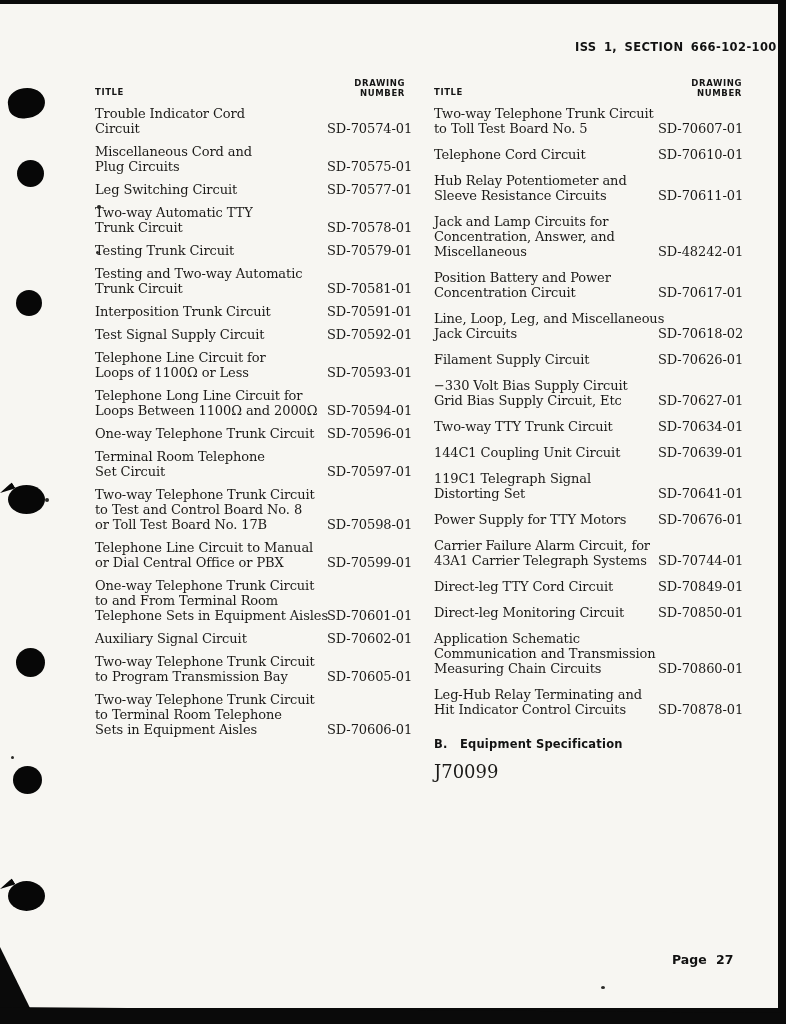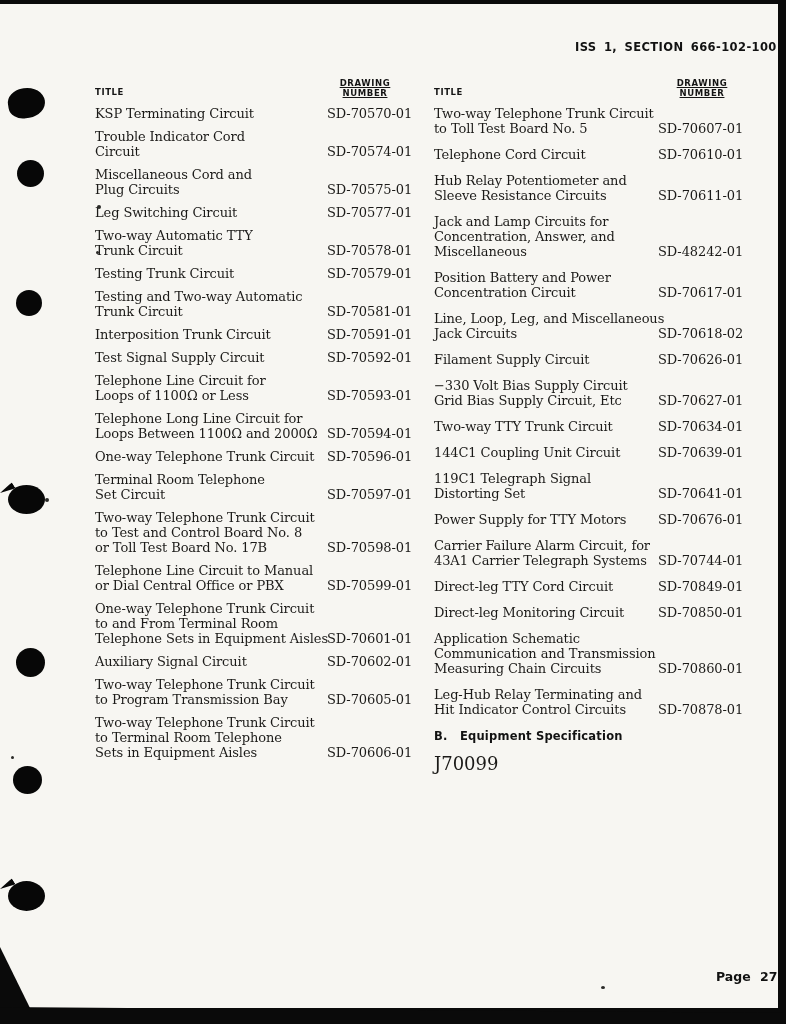--- a/index.html
+++ b/index.html
@@ -57,69 +57,65 @@
   .col-head {
     position: relative; height: 24px; margin-bottom: 8px;
     font-family: "DejaVu Sans", sans-serif; font-weight: bold;
     font-size: 8.5px; letter-spacing: 0.6px; line-height: 10px; color: #141414;
   }
   .col-head .title-h { position: absolute; bottom: 1px; left: 0; text-align: left; }
   .col-left  .title-h { width: 222px; }
   .col-right .title-h { width: 216px; }
   .col-head .num-h {
     position: absolute; bottom: 0; width: 80px;
-    text-align: center; white-space: pre-line; text-decoration: underline;
+    text-align: right; white-space: pre-line;
   }
   .col-left  .num-h { left: 230px; }
   .col-right .num-h { left: 228px; }
   .entry { position: relative; }
   .col-left  .entry { margin-bottom: 8px; }
   .col-right .entry { margin-bottom: 11px; }
   .entry .t {
     white-space: pre; font-size: 13px; line-height: 15px;
     letter-spacing: -0.1px; color: var(--ink);
   }
   .entry .n {
     position: absolute; bottom: 0; font-size: 13px; line-height: 15px;
     letter-spacing: -0.1px; color: var(--ink); white-space: nowrap;
   }
   .col-left  .entry .n { left: 232px; }
   .col-right .entry .n { left: 224px; }
   .section-b {
-    margin-top: 12px;
+    margin-top: 20px;
     font-family: "DejaVu Sans", sans-serif; font-weight: bold;
     font-size: 11.5px; letter-spacing: 0.2px; color: #121212;
   }
   .section-b .label { display: inline-block; width: 26px; }
   .spec-value { margin-top: 10px; font-size: 18px; color: var(--ink); }
   .page-number {
-    position: absolute; left: 716px; top: 948px;
+    position: absolute; left: 672px; top: 948px;
     font-family: "DejaVu Sans", sans-serif; font-weight: bold;
-    font-size: 12.5px; word-spacing: 5px; color: #121212; margin-top: 17px;
+    font-size: 12.5px; word-spacing: 5px; color: #121212;
   }
 </style>
 </head>
 <body>
 
 <div class="page">
 
   <div class="iss-header">ISS 1, SECTION 666-102-100</div>
 
   <div class="col col-left">
     <div class="col-head">
       <div class="title-h">TITLE</div>
       <div class="num-h">DRAWING
 NUMBER</div>
     </div>
     <div class="entries">
 
-        <div class="entry">
-          <div class="t">KSP Terminating Circuit</div>
-          <div class="n">SD-70570-01</div>
-        </div>
 
         <div class="entry">
           <div class="t">Trouble Indicator Cord
 Circuit</div>
           <div class="n">SD-70574-01</div>
         </div>
 
         <div class="entry">
           <div class="t">Miscellaneous Cord and
 Plug Circuits</div>

